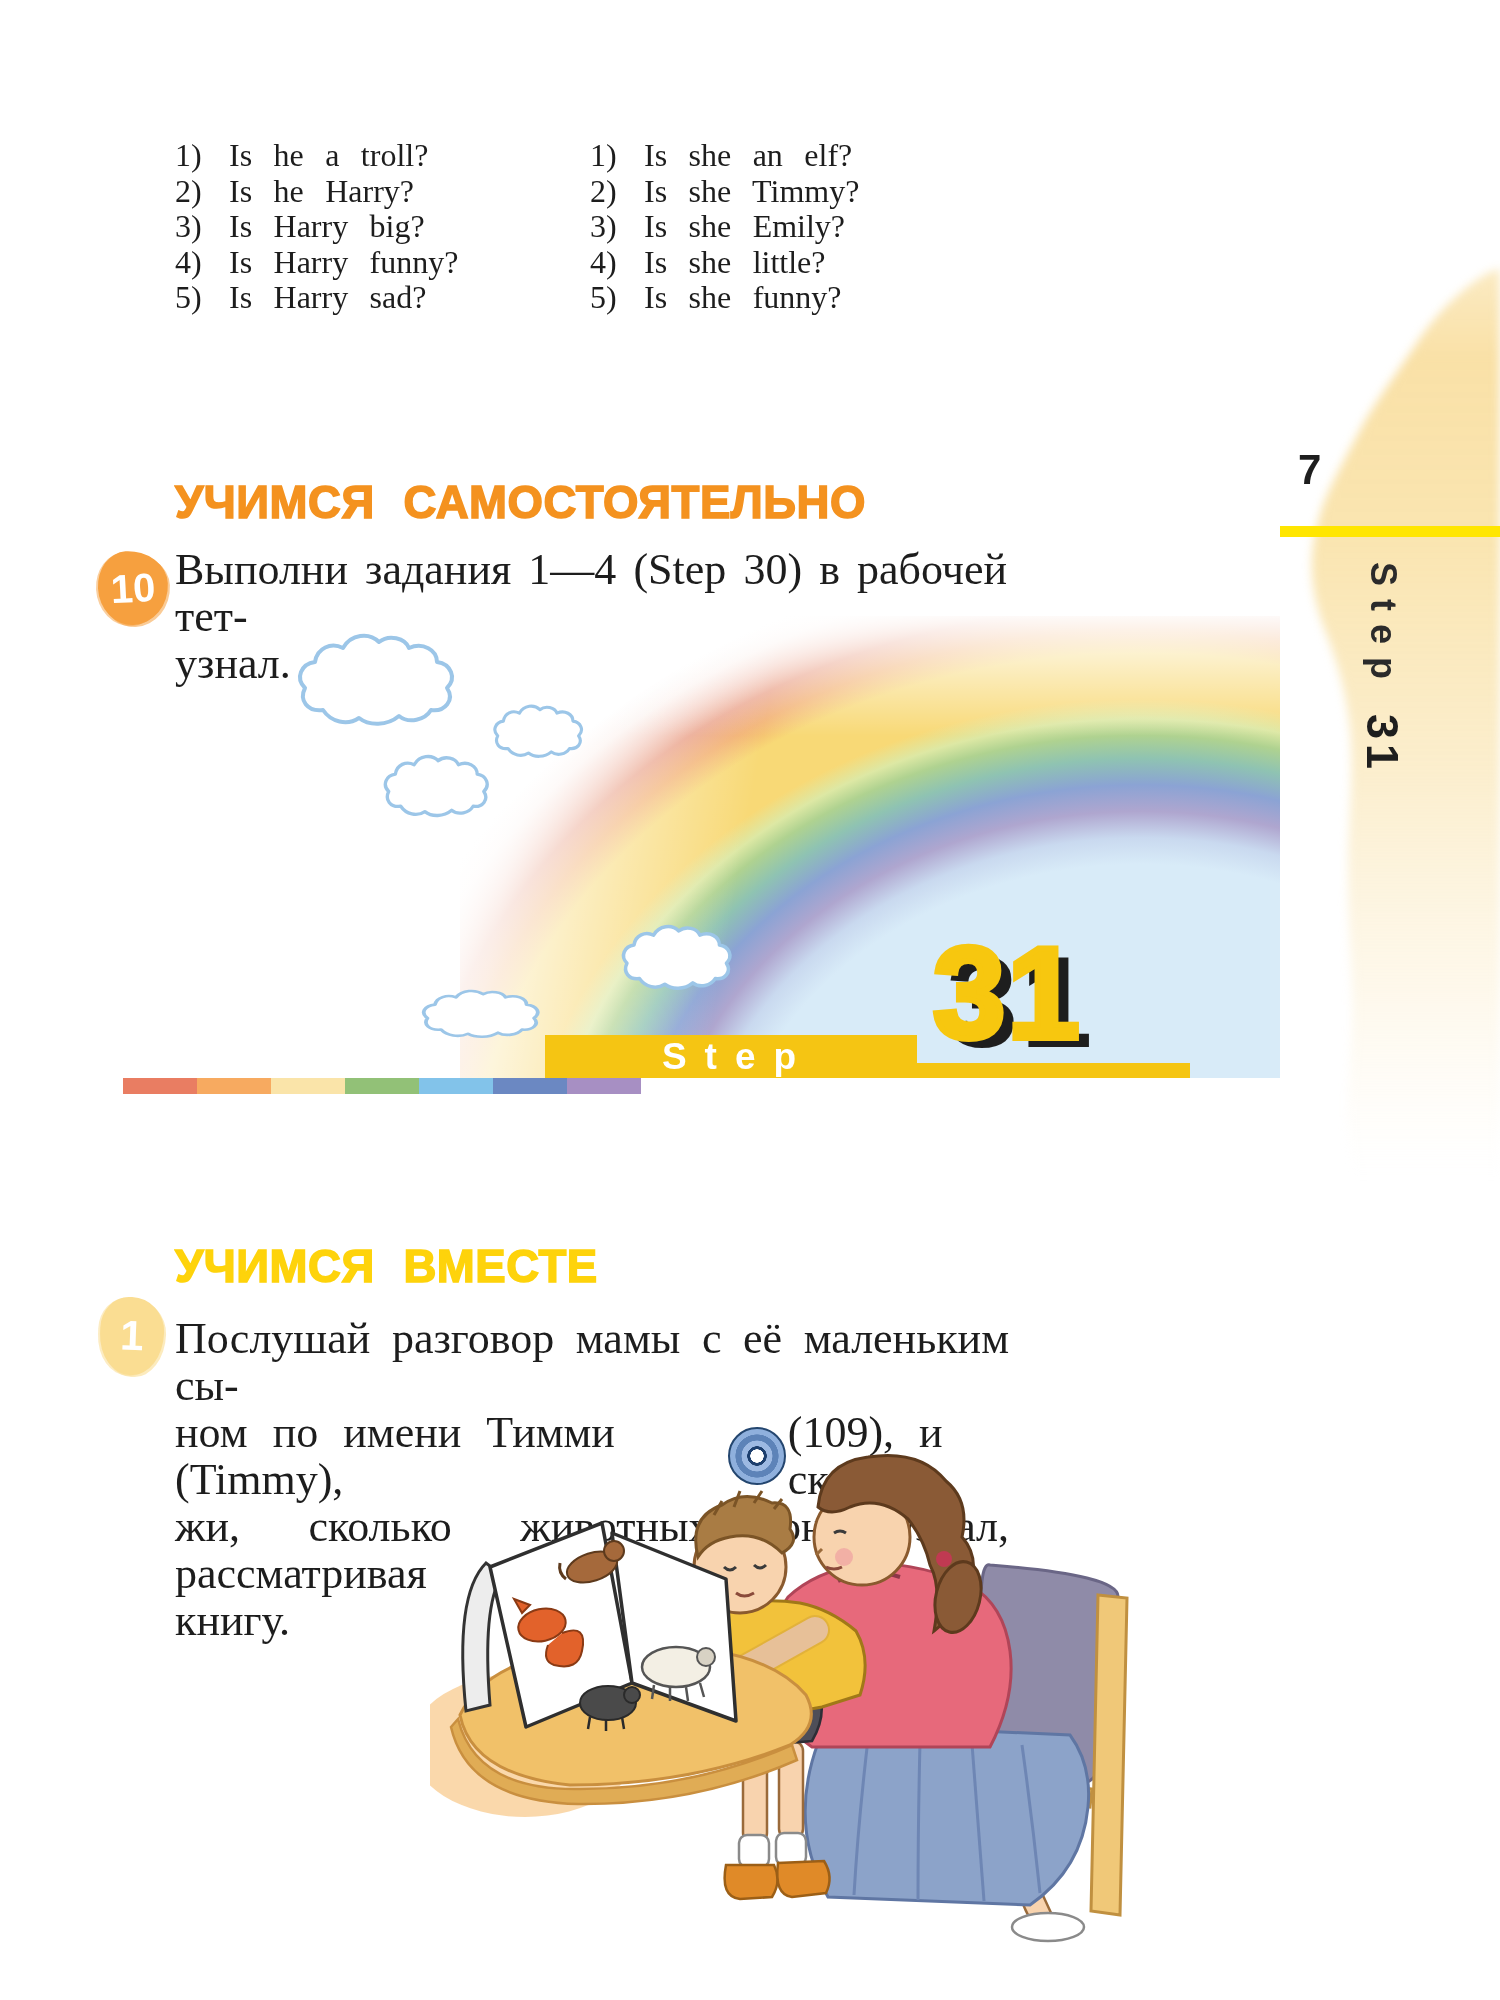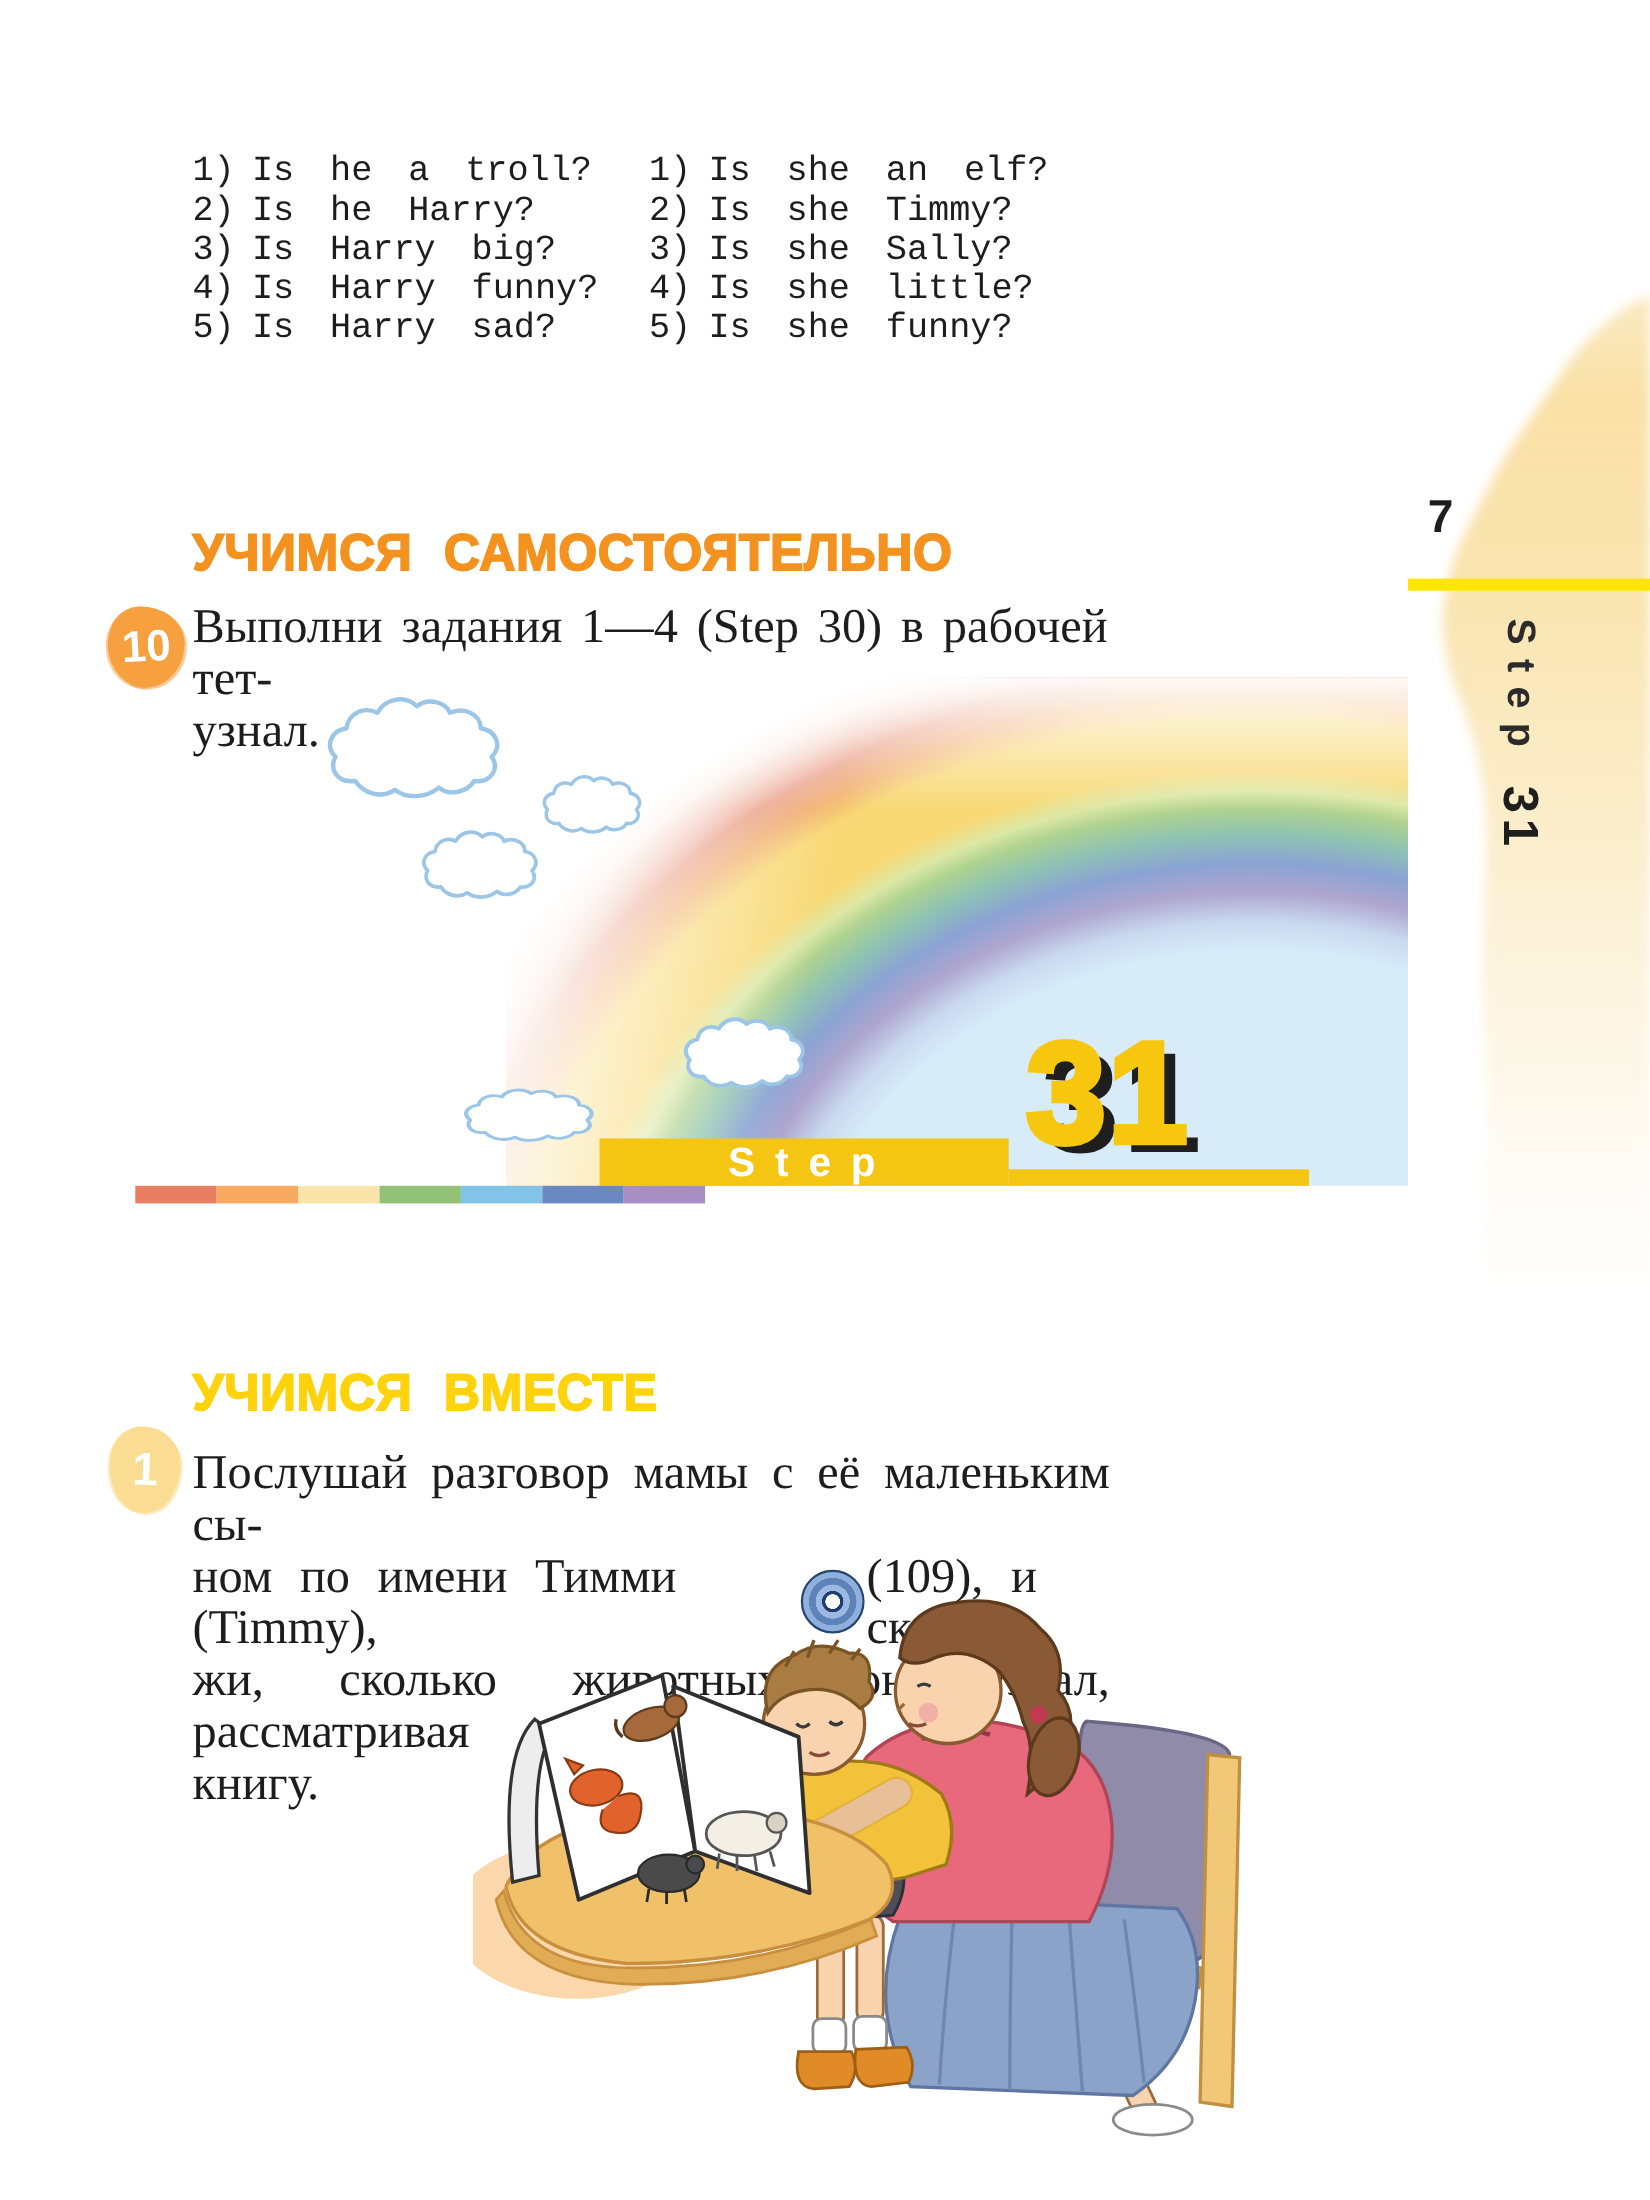--- a/index.html
+++ b/index.html
@@ -3,21 +3,21 @@
 <meta charset="utf-8">
 <style>
   html,body{margin:0;padding:0;background:#ffffff;}
   .page{
     position:relative;width:1500px;height:2000px;background:#ffffff;overflow:hidden;
     font-family:"Liberation Serif",serif;color:#1d1d1d;
   }
   
   .questions{position:absolute;left:175px;top:138px;width:840px;display:flex;}
   .qcol{width:415px;}
-  .qline{font-size:32px;line-height:35.5px;word-spacing:0.42em;white-space:nowrap;font-family:Liberation Mono, monospace;}
+  .qline{font-size:32px;line-height:35.5px;word-spacing:0.42em;white-space:nowrap;}
   .qnum{display:inline-block;width:54px;}
   
   .sec-title{
     position:absolute;left:175px;margin:0;
     font-family:"Liberation Sans",sans-serif;font-weight:700;font-size:47px;line-height:1;
     letter-spacing:0.5px;word-spacing:16px;-webkit-text-stroke:1.6px currentColor;
     transform:scaleX(.97);transform-origin:left top;white-space:nowrap;
   }
   .sec-orange{top:478px;color:#F4921F;}
   .sec-yellow{top:1242px;color:#FED30B;}
@@ -108,21 +108,21 @@
     <div class="qcol">
       <div class="qline"><span class="qnum">1)</span><span>Is he a troll?</span></div>
       <div class="qline"><span class="qnum">2)</span><span>Is he Harry?</span></div>
       <div class="qline"><span class="qnum">3)</span><span>Is Harry big?</span></div>
       <div class="qline"><span class="qnum">4)</span><span>Is Harry funny?</span></div>
       <div class="qline"><span class="qnum">5)</span><span>Is Harry sad?</span></div>
     </div>
     <div class="qcol">
       <div class="qline"><span class="qnum">1)</span><span>Is she an elf?</span></div>
       <div class="qline"><span class="qnum">2)</span><span>Is she Timmy?</span></div>
-      <div class="qline"><span class="qnum">3)</span><span>Is she Sally?</span></div>
+      <div class="qline"><span class="qnum">3)</span><span>Is she Emily?</span></div>
       <div class="qline"><span class="qnum">4)</span><span>Is she little?</span></div>
       <div class="qline"><span class="qnum">5)</span><span>Is she funny?</span></div>
     </div>
   </section>
 
   <h2 class="sec-title sec-orange">УЧИМСЯ САМОСТОЯТЕЛЬНО</h2>
 
   <div class="badge badge10">10</div>
   <div class="ex-text ex10-text">
     <div class="jline">Выполни задания 1—4 (Step 30) в рабочей тет-</div>

